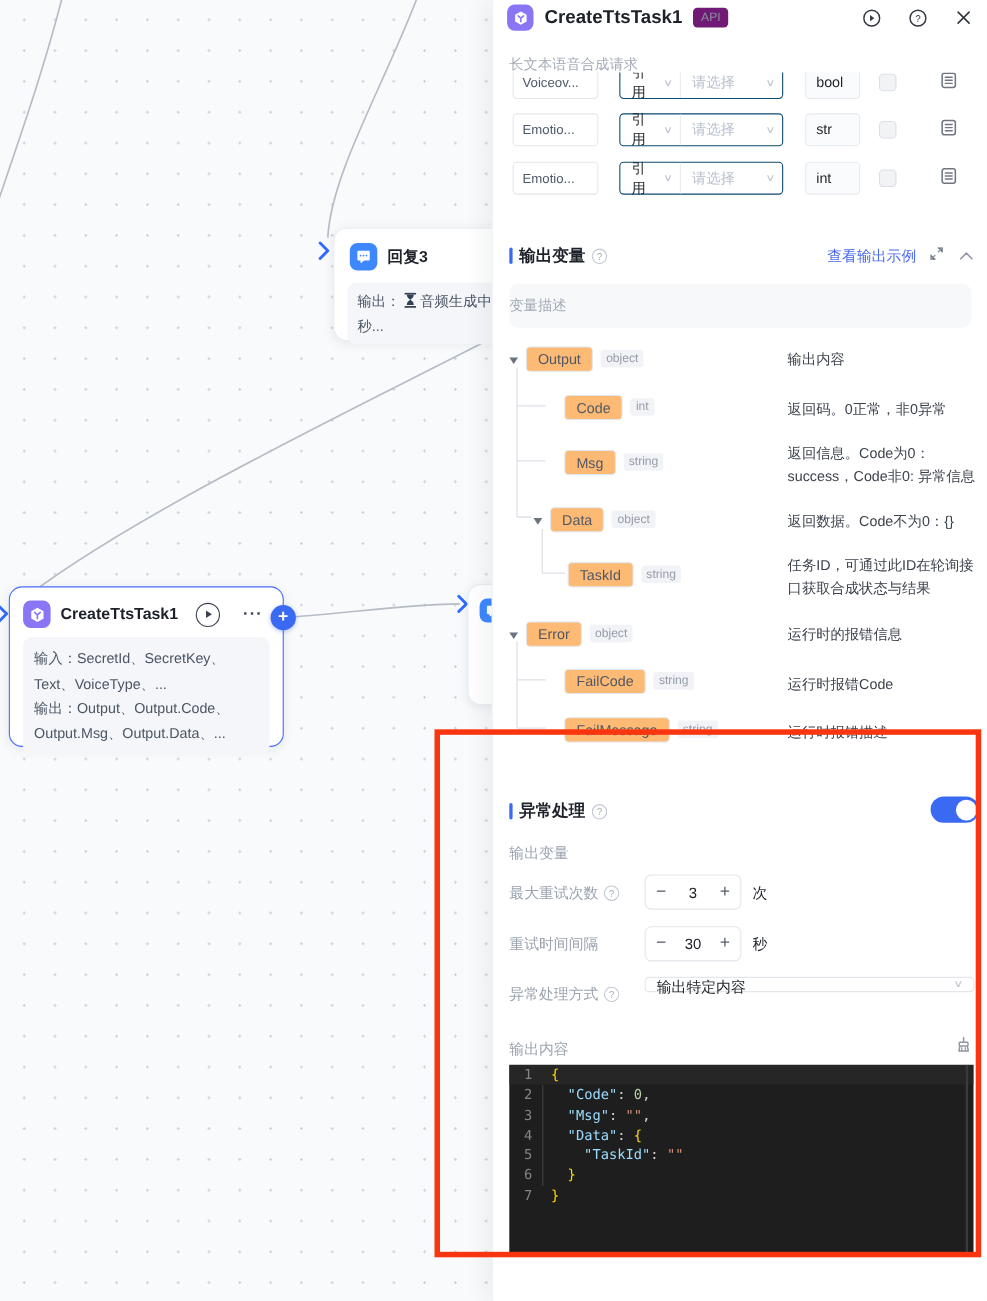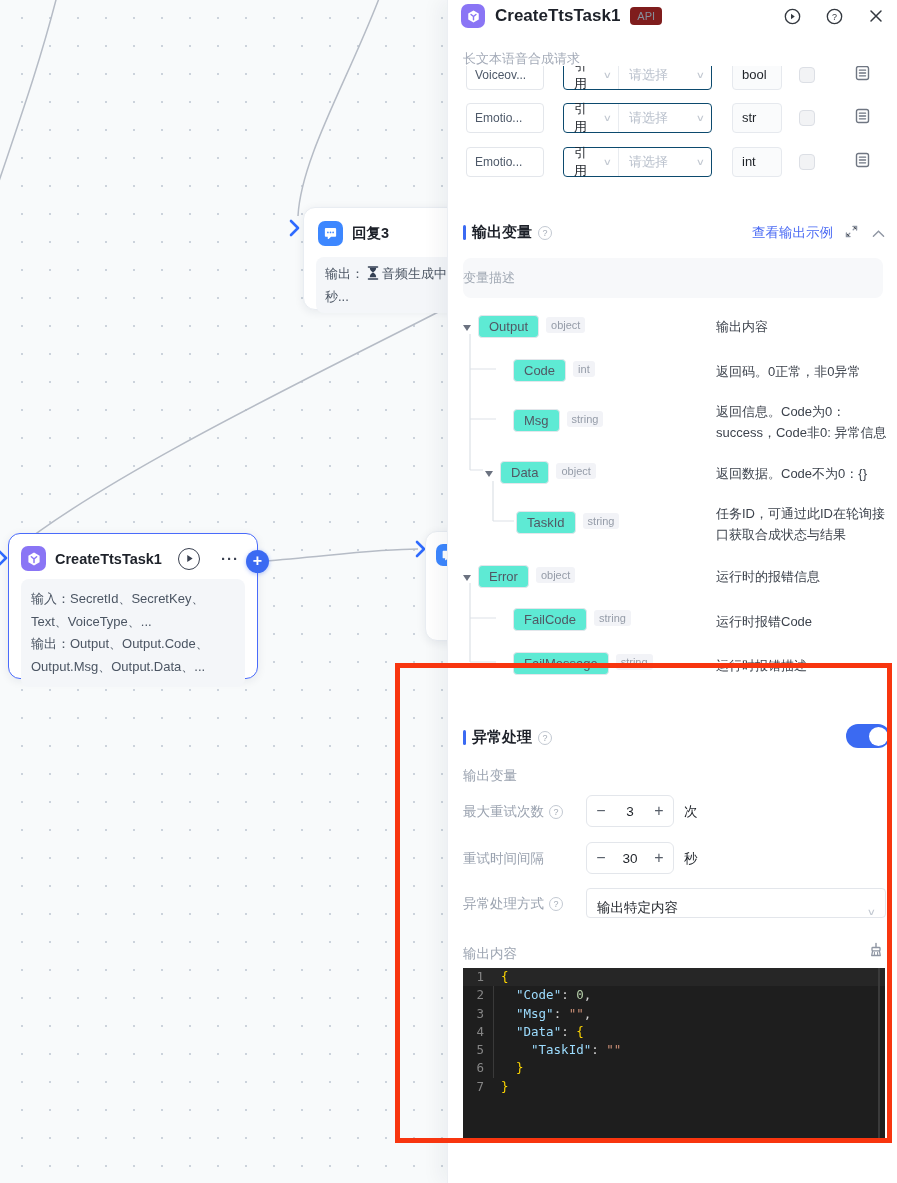--- a/index.html
+++ b/index.html
@@ -28,21 +28,21 @@
     background:#3b6af2; color:#fff; font-size:16px; line-height:21px; text-align:center; font-weight:bold;
     box-shadow:0 1px 4px rgba(59,106,242,.4); }
   .head-play { width:22px; height:22px; border-radius:50%; border:1.4px solid #3a4150;
     display:flex; align-items:center; justify-content:center; margin-left:auto; }
   .head-more { font-size:15px; letter-spacing:1px; color:#3a4150; font-weight:bold; margin:0 6px 0 12px; }
 
   
   .panel { position:absolute; left:447px; top:0; width:450px; height:1183px; background:#fff;
     border-left:1px solid #eceff3; box-shadow:-8px 0 18px rgba(20,30,50,.05); }
   .p-title { font-size:17px; font-weight:bold; color:#1d2129; }
-  .badge { background:#7f1d1d; color:#86909c; font-size:11px; padding:3px 7px; border-radius:4px; }
+  .badge { background:#701a75; color:#86909c; font-size:11px; padding:3px 7px; border-radius:4px; }
   .icon-btn { width:18px; height:18px; display:flex; align-items:center; justify-content:center; color:#33383f; }
   .subtitle { font-size:13px; color:#a4abb8; }
 
   .prow-name { width:78px; height:30px; border:1px solid #e3e6eb; border-radius:4px;
     font-size:12px; color:#4e5969; line-height:28px; padding-left:8px; background:#fff; }
   .prow-sel { height:30px; border:1px solid #0c4a6e; border-radius:4px; display:flex; background:#fff; }
   .sel-cell { display:flex; align-items:center; font-size:13px; padding:0 7px 0 10px; gap:5px; }
   .sel-dark { color:#1f2329; border-right:1px solid #e9ecf0; width:55px; }
   .sel-gray { color:#b9c0cc; width:92px; }
   .chev { color:#c2c8d1; font-size:9px; transform:scaleX(1.4); margin-left:auto; }
@@ -51,36 +51,36 @@
   .prow-check { width:16px; height:16px; border:1px solid #dcdfe5; background:#f2f3f5; border-radius:4px; }
 
   .sec-bar { width:3px; height:15px; background:#3b6af2; border-radius:2px; }
   .sec-title { font-size:15px; font-weight:bold; color:#1d2129; }
   .qmark { width:14px; height:14px; border:1px solid #c3c9d2; border-radius:50%;
     color:#a6adb8; font-size:9px; line-height:12px; text-align:center; flex:none; }
   .link-blue { color:#4a6af4; font-size:13.5px; }
 
   .thead { position:absolute; left:15px; width:420px; height:40px; background:#f7f8fa; border-radius:8px;
     display:flex; align-items:center; font-size:13px; color:#a0a8b3; }
-  .vname-box { display:inline-block; border:1px solid #e3e6eb; border-radius:4px; background:#5eead4;
+  .vname-box { display:inline-block; border:1px solid #e3e6eb; border-radius:4px; background:#fdba74;
     font-size:13px; color:#515864; padding:3px 10px; }
   .vtag { display:inline-block; background:#f2f3f7; border-radius:3px; color:#959ca8;
     font-size:11px; padding:2px 5px; margin-left:7px; vertical-align:2px; }
   .caret { width:0; height:0; border-left:4.5px solid transparent; border-right:4.5px solid transparent;
     border-top:6px solid #6b7280; display:inline-block; }
   .vdesc { position:absolute; left:268px; width:172px; font-size:13px; color:#3d434d; line-height:21px; }
 
   .gray-label { font-size:13.5px; color:#9ba3b0; display:flex; align-items:center; gap:5px; }
   .stepper { position:absolute; width:88px; height:32px; border:1px solid #e3e6eb; border-radius:6px;
     display:flex; align-items:center; background:#fff; }
   .step-btn { width:28px; text-align:center; font-size:16px; color:#565d68; }
   .step-val { flex:1; text-align:center; font-size:13.5px; color:#1f2329; }
   .unit { font-size:13.5px; color:#1f2329; }
-  .select-box { position:absolute; width:300px; height:30px; border:1px solid #e3e6eb; border-radius:4px;
-    display:flex; align-items:flex-end; padding:0 10px; font-size:13.5px; color:#1f2329; background:#fff; }
+  .select-box { position:absolute; width:300px; height:14px; border:1px solid #e3e6eb; border-radius:4px;
+    display:flex; align-items:flex-start; padding:0 10px; font-size:13.5px; color:#1f2329; background:#fff; }
   .toggle { position:absolute; width:44px; height:24px; border-radius:12px; background:#3b6af2; }
   .toggle .knob { position:absolute; right:2.5px; top:2.5px; width:19px; height:19px; border-radius:50%; background:#fff; }
 
   
   .editor { position:absolute; left:15px; top:968px; width:422px; height:172px; background:#1e1e1e;
     font-family:"DejaVu Sans Mono","Liberation Mono",monospace; font-size:12.5px; overflow:hidden; }
   .eline { display:flex; height:18.3px; line-height:18.3px; }
   .eline.cur { background:#262626; }
   .lnum { width:30px; text-align:right; padding-right:9px; color:#858585; flex:none; }
   .ecode { white-space:pre; }

